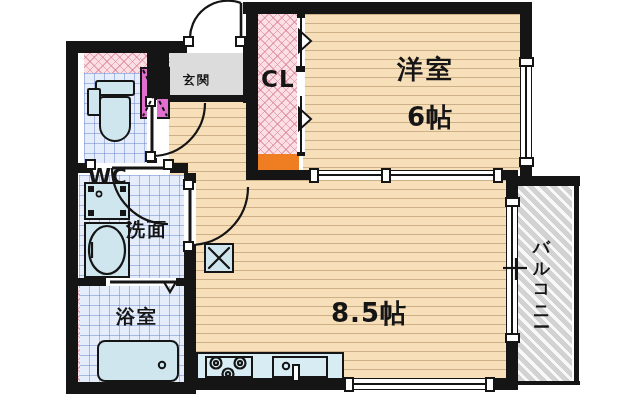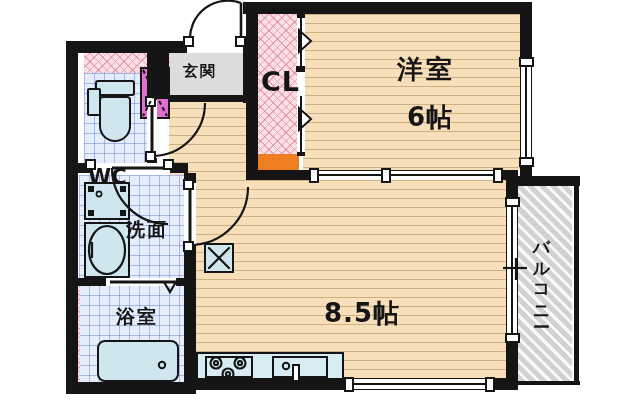--- a/index.html
+++ b/index.html
@@ -44,27 +44,27 @@
   .whitegap{background:#ffffff;}
 
   
   .fix{border:2px solid #151515;background:#cfe6ef;box-sizing:border-box;}
   .fix-white{border:2px solid #151515;background:#ffffff;box-sizing:border-box;}
 
   
   .lbl{position:absolute;color:#151515;white-space:nowrap;
        font-weight:700;letter-spacing:1px;line-height:1;}
   .lbl-wc{font-size:21px;font-weight:700;letter-spacing:0px;margin-top:31px;}
-  .lbl-cl{font-size:27px;font-weight:700;}
+  .lbl-cl{font-size:23px;font-weight:700;}
   .lbl-jp{font-size:19px;font-weight:600;letter-spacing:2px;}
   .lbl-room{font-size:26px;font-weight:600;letter-spacing:3px;}
   .lbl-size{font-size:26px;font-weight:600;letter-spacing:1px;}
   .lbl-ldk{font-size:28px;font-weight:600;letter-spacing:3px;}
   .lbl-vert{font-size:17px;font-weight:600;writing-mode:vertical-rl;letter-spacing:3px;}
-  .lbl-genkan{font-size:15px;font-weight:600;letter-spacing:2px;}
+  .lbl-genkan{font-size:12px;font-weight:600;letter-spacing:2px;margin-top:10px;}
 
   svg.ovl{position:absolute;left:0;top:0;width:640px;height:400px;overflow:visible;}
 </style>
 </head>
 <body>
 
 <div id="plan">
 
   <div class="abs floor-wood" style="left:303px;top:14px;width:219px;height:156px;"></div>
 
@@ -263,16 +263,16 @@
     <circle cx="99" cy="194" r="2.6" stroke="#151515" stroke-width="1.6" fill="none"></circle>
   </svg>
 
   <div class="lbl lbl-wc" style="left:88px;top:136px;">WC</div>
   <div class="lbl lbl-jp" style="left:126px;top:220px;">洗面</div>
   <div class="lbl lbl-jp" style="left:116px;top:307px;">浴室</div>
   <div class="lbl lbl-genkan" style="left:183px;top:64px;">玄関</div>
   <div class="lbl lbl-cl" style="left:261px;top:68px;">CL</div>
   <div class="lbl lbl-room" style="left:397px;top:56px;">洋室</div>
   <div class="lbl lbl-size" style="left:407px;top:104px;">6帖</div>
-  <div class="lbl lbl-size" style="left:324px;top:300px;">8.5帖</div>
+  <div class="lbl lbl-size" style="left:331px;top:300px;">8.5帖</div>
   <div class="lbl lbl-vert" style="left:533px;top:228px;">バルコニー</div>
 
 </div>
 
 </body></html>

